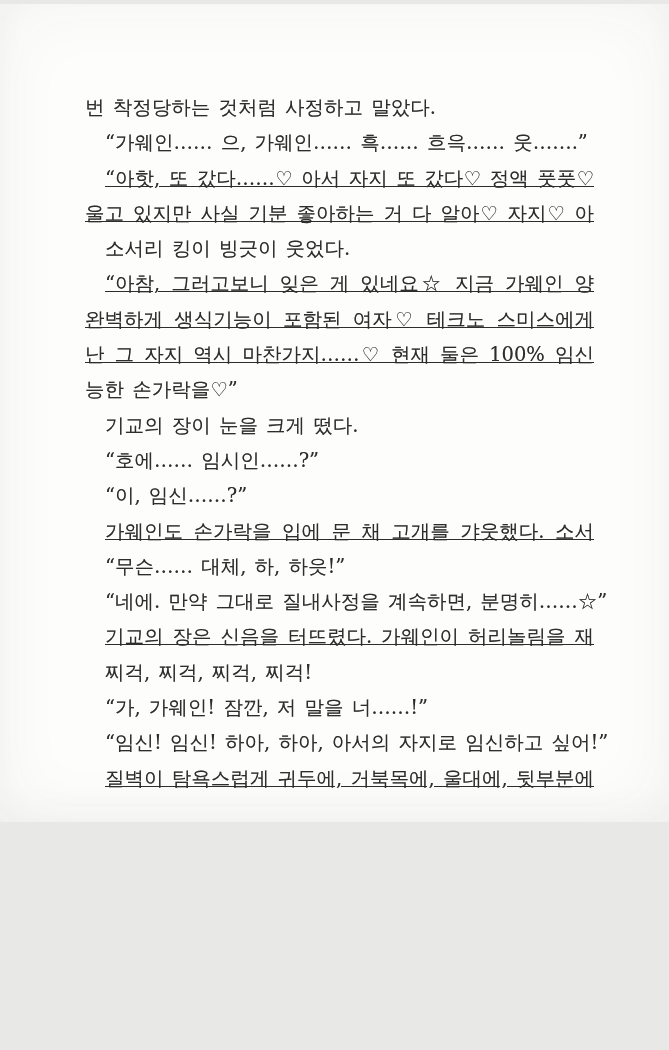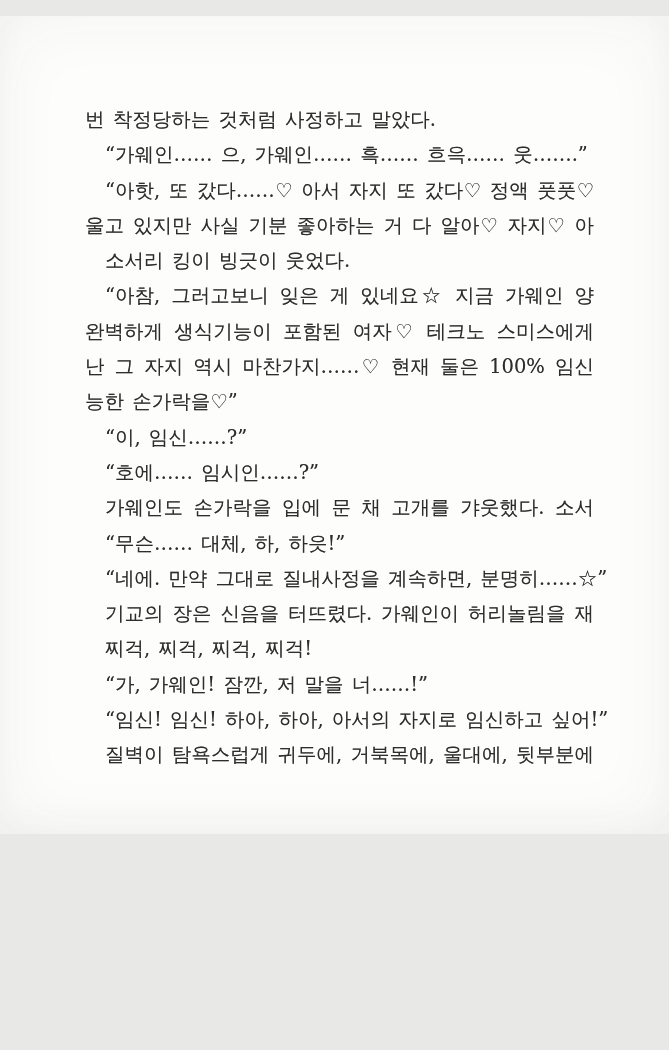--- a/index.html
+++ b/index.html
@@ -4,21 +4,21 @@
 <style>
   html, body {
     margin: 0;
     padding: 0;
     background: #e8e8e6;
   }
   .page {
     position: relative;
     width: 669px;
     height: 818px;
-    margin: 16px auto;
+    margin: 4px auto;
     background: var(--bg-color, #fdfdfc);
     box-shadow: inset 0 0 70px rgba(60,60,55,0.05), inset 0 -14px 30px rgba(60,60,55,0.03);
     overflow: hidden;
   }
   .text-block {
     position: absolute;
     left: 85px;
     top: 86px;
     width: 509px;
   }
@@ -33,20 +33,21 @@
     text-shadow: 0 0 0.6px rgba(45,45,45,0.45);
   }
   .line.indent {
     text-indent: 20px;
   }
   .line.justify {
     white-space: normal;
     text-align: justify;
     text-align-last: justify;
     overflow: hidden;
+    text-decoration: underline;
   }
   .footer {
     position: absolute;
     left: 88px;
     top: 969px;
     font-family: "DejaVu Sans", "Liberation Sans", sans-serif;
     font-size: 13px;
     line-height: 24px;
     color: var(--footer-color, #3d3d3d);
     letter-spacing: 1.5px;
@@ -65,22 +66,23 @@
   <div class="text-block">
       <div class="line">번 착정당하는 것처럼 사정하고 말았다.</div>
       <div class="line indent">“가웨인…… 으, 가웨인…… 흑…… 흐윽…… 웃…….”</div>
       <div class="line indent justify">“아핫, 또 갔다……♡ 아서 자지 또 갔다♡ 정액 풋풋♡</div>
       <div class="line justify">울고 있지만 사실 기분 좋아하는 거 다 알아♡ 자지♡ 아서</div>
       <div class="line indent">소서리 킹이 빙긋이 웃었다.</div>
       <div class="line indent justify">“아참, 그러고보니 잊은 게 있네요☆ 지금 가웨인 양은,</div>
       <div class="line justify">완벽하게 생식기능이 포함된 여자♡ 테크노 스미스에게 돋아</div>
       <div class="line justify">난 그 자지 역시 마찬가지……♡ 현재 둘은 100% 임신이 가</div>
       <div class="line">능한 손가락을♡”</div>
+      <div class="line indent">기교의 장이 눈을 크게 떴다.</div>
+      <div class="line indent">“호에…… 임시인……?”</div>
       <div class="line indent">“이, 임신……?”</div>
-      <div class="line indent">“호에…… 임시인……?”</div>
       <div class="line indent justify">가웨인도 손가락을 입에 문 채 고개를 갸웃했다. 소서리</div>
       <div class="line indent">“무슨…… 대체, 하, 하읏!”</div>
       <div class="line indent">“네에. 만약 그대로 질내사정을 계속하면, 분명히……☆”</div>
       <div class="line indent justify">기교의 장은 신음을 터뜨렸다. 가웨인이 허리놀림을 재개</div>
       <div class="line indent">찌걱, 찌걱, 찌걱, 찌걱!</div>
       <div class="line indent">“가, 가웨인! 잠깐, 저 말을 너……!”</div>
       <div class="line indent">“임신! 임신! 하아, 하아, 아서의 자지로 임신하고 싶어!”</div>
       <div class="line indent justify">질벽이 탐욕스럽게 귀두에, 거북목에, 울대에, 뒷부분에 달</div>
     </div>
 

